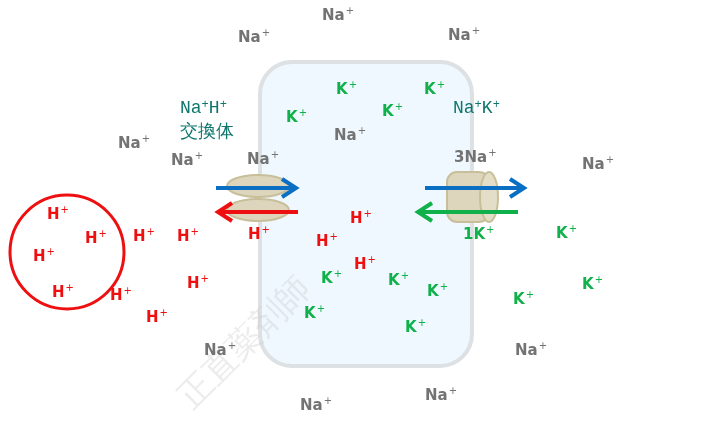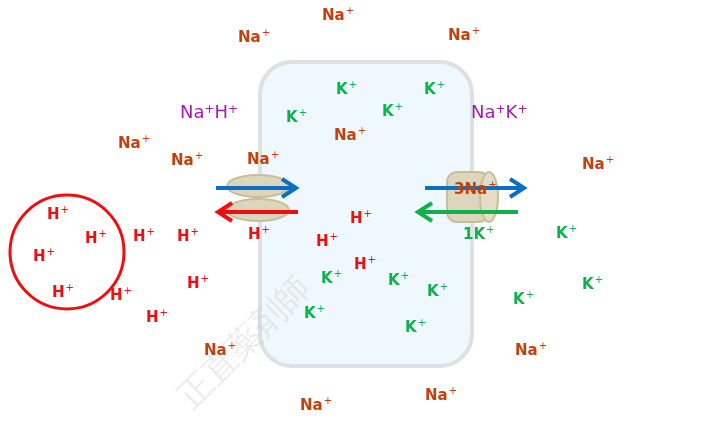--- a/index.html
+++ b/index.html
@@ -2,24 +2,24 @@
 <html><head>
 <meta charset="utf-8">
 <style>
   html, body { margin:0; padding:0; }
   body { width:722px; height:428px; position:relative; background:#ffffff; overflow:hidden;
          font-family:"DejaVu Sans", "Liberation Sans", sans-serif; }
   .cell { position:absolute; left:258px; top:60px; width:216px; height:308px;
           background:#eef8fe; border:4px solid #dde1e3; border-radius:34px; box-sizing:border-box; }
   .ion { position:absolute; font-weight:bold; font-size:15px; line-height:1; white-space:nowrap; }
   .ion sup { font-size:10px; font-weight:normal; vertical-align:top; position:relative; top:-2px; margin-left:1px; }
-  .na { color:#c2410c; }
+  .na { color:#737373; }
   .k  { color:#10b04a; }
   .h  { color:#ee1010; }
-  .label { position:absolute; font-size:18px; color:#a21caf; line-height:32px; white-space:nowrap; }
+  .label { position:absolute; font-size:18px; color:#0f766e; line-height:24px; white-space:nowrap;font-family:Liberation Mono, monospace; }
   .label sup { font-size:12px; vertical-align:top; position:relative; top:-3px; }
   svg.overlay { position:absolute; left:0; top:0; }
   .watermark { position:absolute; left:168px; top:386px; transform:rotate(-45deg); transform-origin:left top;
                color:rgba(200,200,200,0.35); font-size:34px; white-space:nowrap; }
 </style>
 </head>
 <body>
 
 <div class="cell"></div>
 
@@ -43,26 +43,27 @@
 
   <line x1="425" y1="188" x2="522" y2="188" stroke="#0a6fc2" stroke-width="4"></line>
   <polyline points="510,179 524,188 510,197" fill="none" stroke="#0a6fc2" stroke-width="4"></polyline>
 
   <line x1="420" y1="212" x2="518" y2="212" stroke="#10b04a" stroke-width="4"></line>
   <polyline points="432,203 418,212 432,221" fill="none" stroke="#10b04a" stroke-width="4"></polyline>
 </svg>
 
 <div class="label" style="left:180px;top:96px;">
   <div><span>Na</span><sup>+</sup><span>H</span><sup>+</sup></div>
+  <div>交換体</div>
 </div>
-<div class="label" style="left:471px;top:96px;">
+<div class="label" style="left:453px;top:96px;">
   <div><span>Na</span><sup>+</sup><span>K</span><sup>+</sup></div>
 </div>
 
-<div class="ion na" style="left:454px;top:150px;margin-top:32px;">
+<div class="ion na" style="left:454px;top:150px;">
   <span>3Na</span><sup>+</sup>
 </div>
 <div class="ion k" style="left:463px;top:227px;">
   <span>1K</span><sup>+</sup>
 </div>
 
 <div id="ions">
     <div class="ion na" style="left: 322px; top: 8px;"><span>Na</span><sup>+</sup></div>
     <div class="ion na" style="left: 238px; top: 30px;"><span>Na</span><sup>+</sup></div>
     <div class="ion na" style="left: 448px; top: 28px;"><span>Na</span><sup>+</sup></div>

